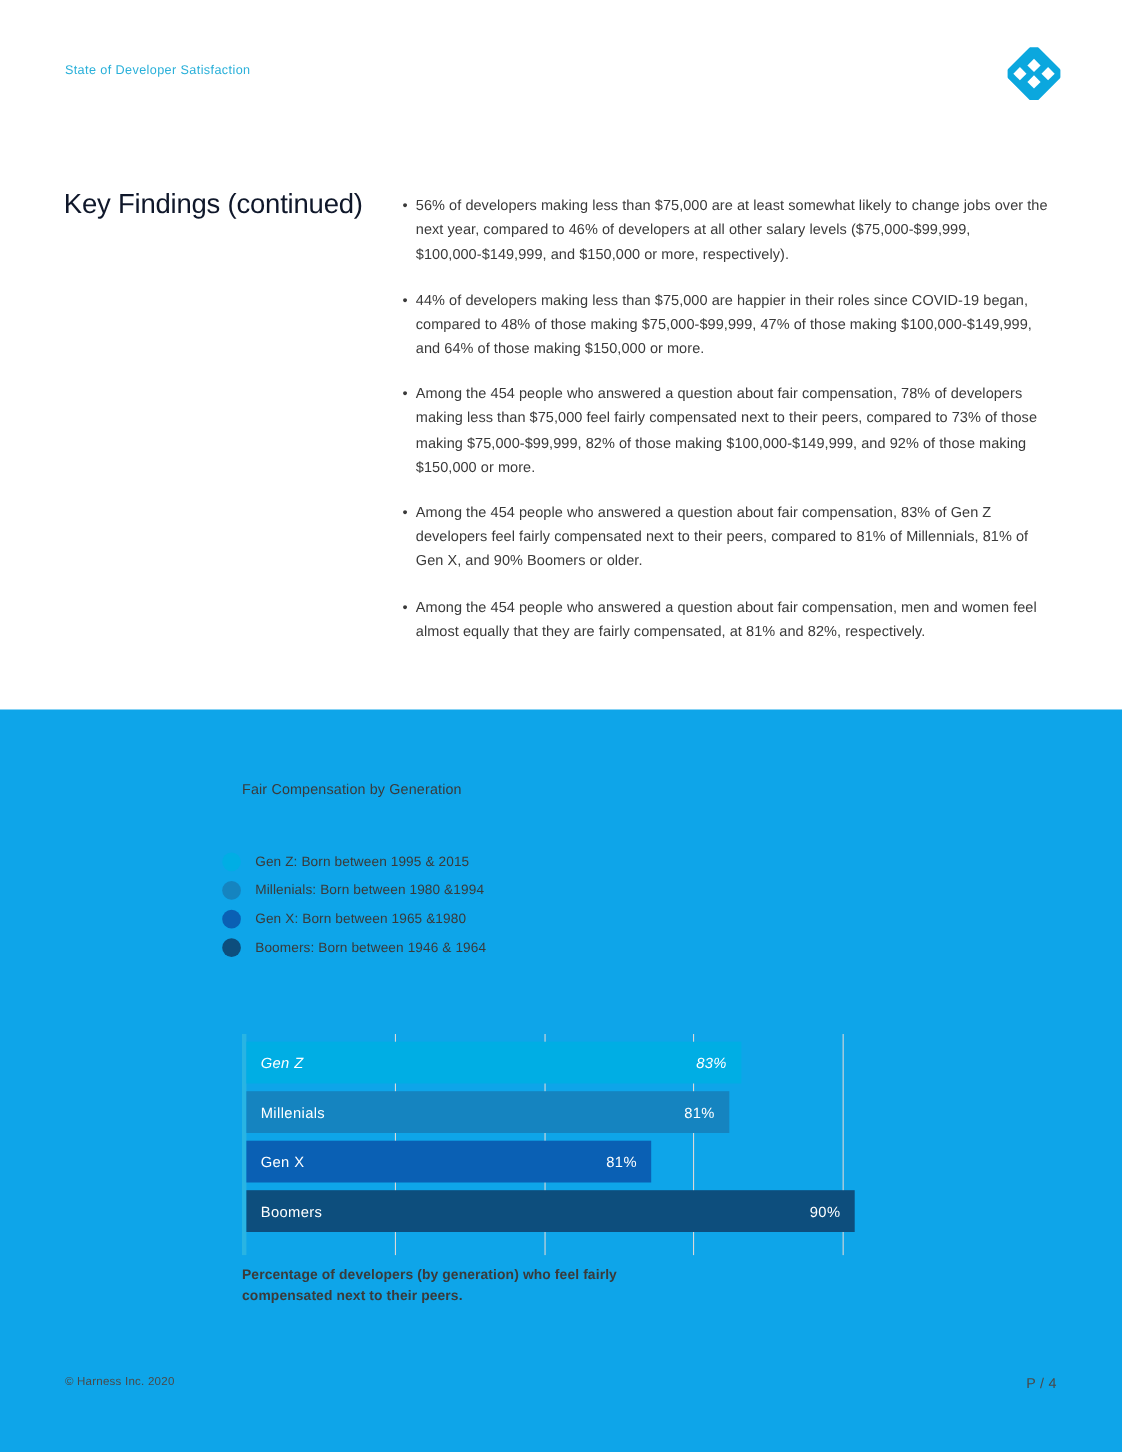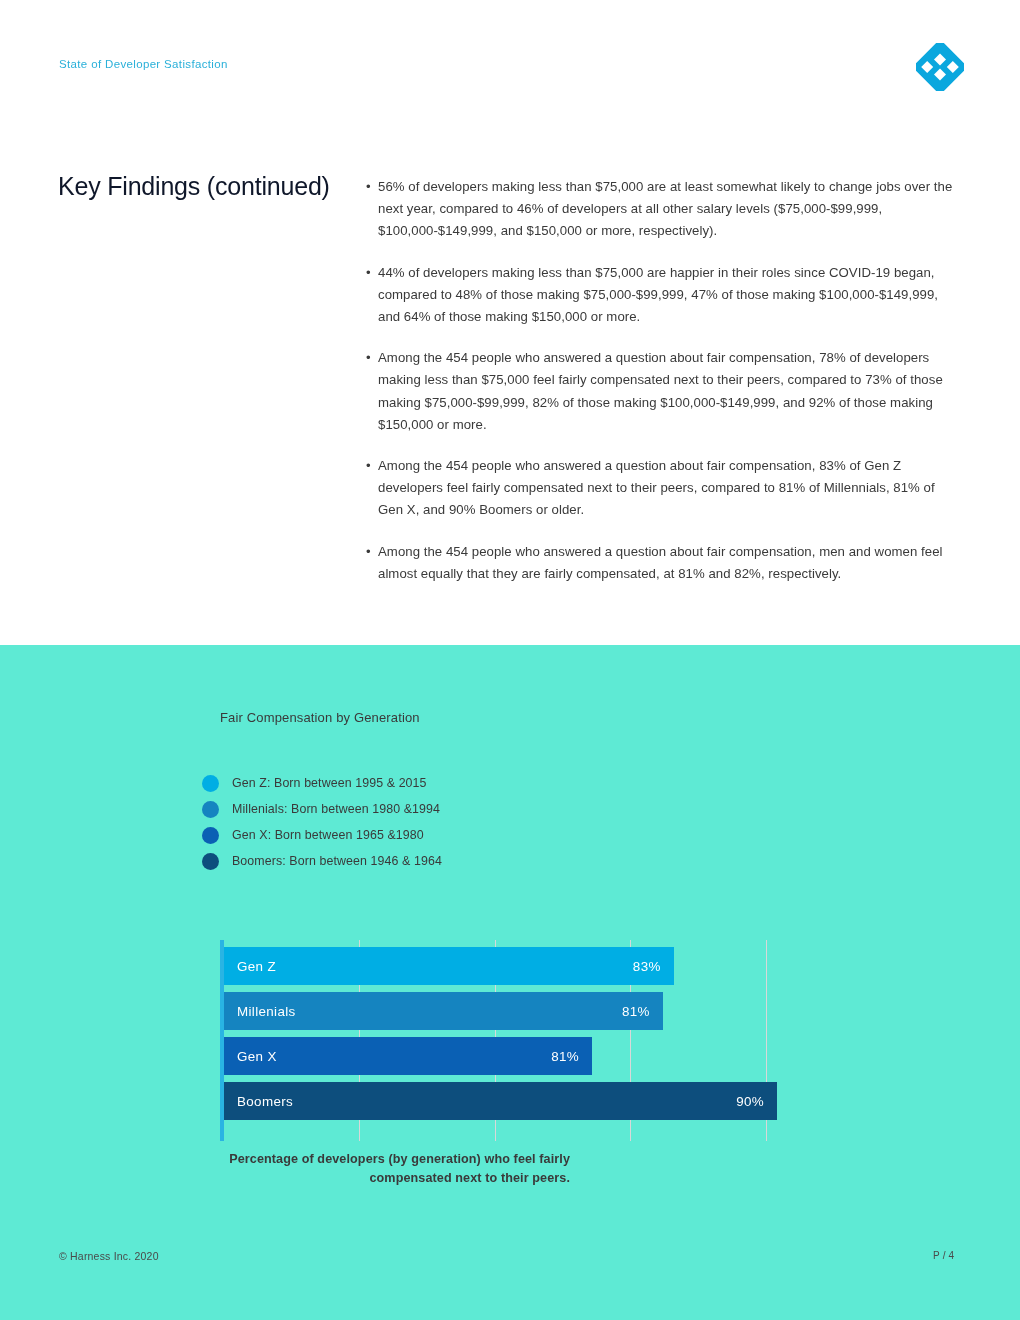--- a/index.html
+++ b/index.html
@@ -94,22 +94,21 @@
     color: #3a3a3a;
   }
 
   
   .page-bottom {
     position: absolute;
     left: 0;
     top: 645px;
     width: 1020px;
     height: 675px;
-    background: #5eead4;
-    text-align: right;
+    background: #0ea5e9;
   }
 
   .chart-title {
     position: absolute;
     left: 220px;
     top: 65px;
     font-size: 13px;
     color: #3a3a3a;
     letter-spacing: 0.15px;
     white-space: nowrap;
@@ -170,21 +169,21 @@
     left: 4px;
     top: 0;
     width: 596px;
     height: 201px;
   }
   .bar-row {
     position: relative;
     height: 38px;
     margin-bottom: 7px;
   }
-  .bar-row:first-child { margin-top: 7px; }
+  .bar-row:first-child { margin-top: 7px; font-style: italic; }
   .bar-fill {
     position: absolute;
     left: 0;
     top: 0;
     height: 38px;
     display: flex;
     align-items: center;
     justify-content: space-between;
     box-sizing: border-box;
     padding: 0 13px 0 13px;
@@ -221,21 +220,21 @@
     top: 1250px;
     font-size: 10.5px;
     color: #4a4a4a;
     letter-spacing: 0.2px;
     white-space: nowrap;
   }
   .footer-right {
     position: absolute;
     left: 933px;
     top: 1250px;
-    font-size: 10px;
+    font-size: 13px;
     color: #4a4a4a;
     letter-spacing: 0.2px;
     white-space: nowrap;
   }
 </style>
 </head>
 <body>
 
 <div class="page-top">
 

